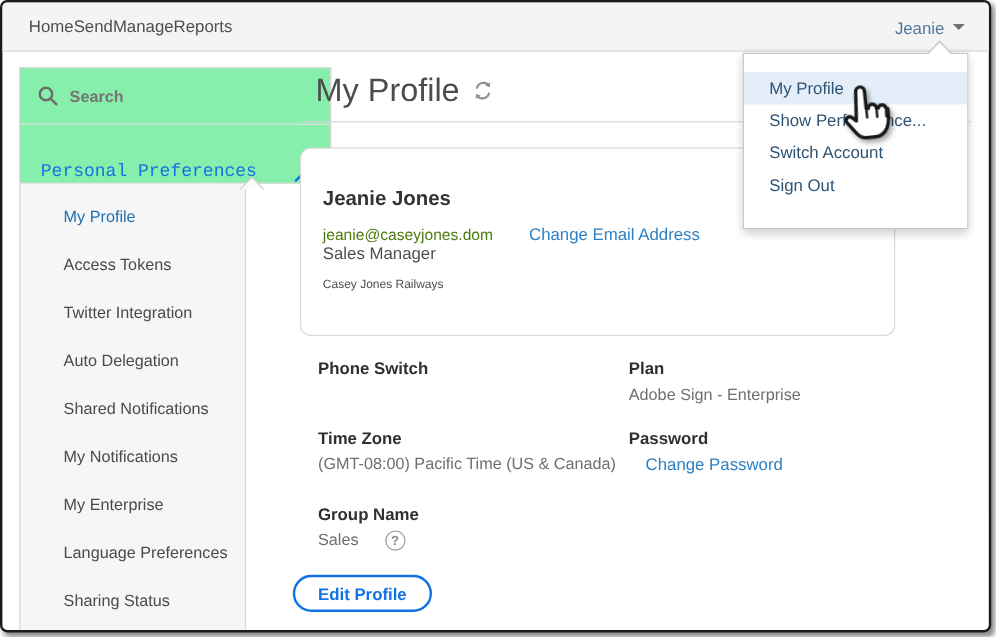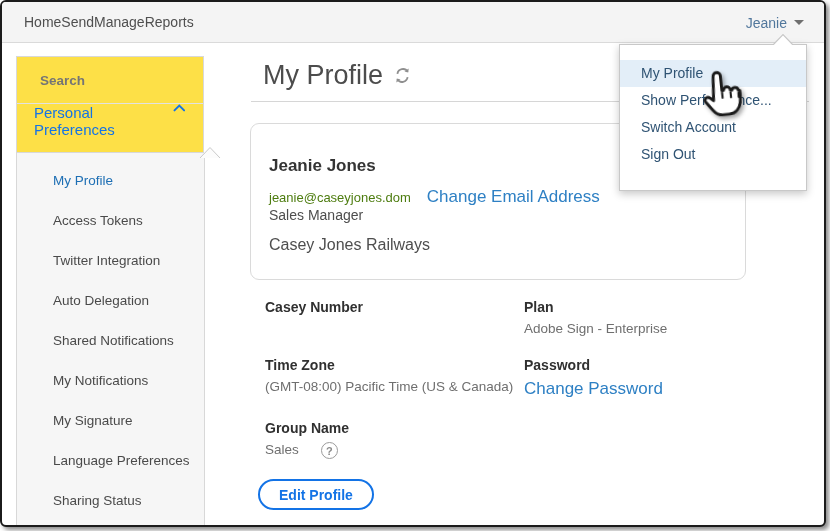--- a/index.html
+++ b/index.html
@@ -26,35 +26,35 @@
     display: flex; align-items: center; gap: 7px; cursor: pointer;
   }
   .user-chip .user-label { font-size: 14px; color: #51779c; }
   .caret-down {
     width: 0; height: 0; border-left: 5px solid transparent;
     border-right: 5px solid transparent; border-top: 5px solid #6f6f6f;
   }
 
   
   .side-top {
-    position: absolute; left: 14px; top: 54px; width: 188px; height: 97px;
-    background: #fde047; border: 1px solid #d8d8d8;
+    position: absolute; left: 14px; top: 54px; width: 260px; height: 97px;
+    background: #86efac; border: 1px solid #d8d8d8;
   }
   .search-row {
     height: 47px; border-bottom: 1px solid #e2e2e2;
     display: flex; align-items: center; padding: 0 14px; gap: 9px;
   }
   .search-row input {
     border: none; outline: none; flex: 1; font-size: 13.5px;
     font-family: "Liberation Sans", sans-serif; color: #4a4a4a; background: transparent;
   }
   .search-row input::placeholder { color: #757575; font-weight: bold; opacity: 1; }
   .pp-row {
-    height: 48px; display: flex; align-items: flex-start;
-    justify-content: space-between; padding: 0 17px 0 17px; cursor: pointer;
+    height: 48px; display: flex; align-items: flex-end;
+    justify-content: space-between; padding: 0 17px 0 17px; cursor: pointer; font-family: Liberation Mono, monospace;
   }
   .pp-row .pp-label { font-size: 15px; color: #1473e6; }
   .side-notch { position: absolute; left: 197px; top: 144px; z-index: 5; }
   .side-list {
     position: absolute; left: 14px; top: 151px; width: 189px; bottom: 0;
     background: #f6f6f6; border-left: 1px solid #d8d8d8; border-right: 1px solid #d8d8d8;
     padding-top: 8px;
   }
   .side-item {
     height: 40px; line-height: 40px; padding-left: 36px;
@@ -71,43 +71,43 @@
   .title-rule { position: absolute; left: 249px; top: 99px; width: 558px; height: 1px; background: #d6d6d6; }
 
   .card {
     position: absolute; left: 248px; top: 121px; width: 496px; height: 157px;
     border: 1px solid #dadada; border-radius: 9px; background: #fff;
     padding: 32px 18px;
   }
   .card .name { font-size: 17px; font-weight: bold; color: #343434; }
   .card .email-row { margin-top: 11px; display: flex; align-items: baseline; gap: 16px; }
   .card .email { font-size: 13px; color: #4d7c0f; }
-  .link { font-size: 17px; color: #2e80c4; cursor: pointer; text-decoration: none; }
+  .link { font-size: 14px; color: #2e80c4; cursor: pointer; text-decoration: none; margin-left: 14px; }
   .card .role { font-size: 14px; color: #4e4e4e; }
-  .card .company { margin-top: 13px; font-size: 16px; color: #4e4e4e; }
+  .card .company { margin-top: 13px; font-size: 10px; color: #4e4e4e; }
 
   .details {
     position: absolute; left: 263px; top: 297px;
     display: grid; grid-template-columns: 259px 300px; grid-auto-rows: 58px;
   }
   .field-label { font-size: 14px; font-weight: bold; color: #303030; margin-bottom: 6px; }
   .field-value { font-size: 13.5px; color: #6f6f6f; }
   .hl {
     display: inline-block; background: #f5e33b;
     padding: 10px 16px 11px 17px; margin: -10px 0 0 -17px;
   }
   .push-down { padding-top: 5px; }
   .value-row { display: flex; gap: 22px; margin-top: 3px; }
   .help-circle {
     width: 17px; height: 17px; border: 1.5px solid #9b9b9b; border-radius: 50%;
     color: #8a8a8a; font-size: 11px; font-weight: bold;
     display: inline-flex; align-items: center; justify-content: center; cursor: pointer;
   }
   .edit-btn {
-    position: absolute; left: 256px; top: 477px; height: 31px;
+    position: absolute; left: 242px; top: 477px; height: 31px;
     border: 2px solid #1373e6; border-radius: 16px; background: #fff;
     padding: 0 19px; font-family: "Liberation Sans", sans-serif;
     font-size: 14px; font-weight: bold; color: #1373e6; cursor: pointer;
   }
 
   
   .dropdown {
     position: absolute; left: 617px; top: 42px; width: 188px; height: 147px;
     background: #fff; border: 1px solid #c8c8c8;
     box-shadow: 0 3px 8px rgba(0,0,0,.22); z-index: 50; padding-top: 15px;
@@ -159,21 +159,21 @@
     <path d="M1 12 L11 1.5 L21 12" fill="#fcfcfc" stroke="#c9c9c9" stroke-width="1"></path>
   </svg>
 
   <div class="side-list">
     <div class="side-item selected">My Profile</div>
     <div class="side-item">Access Tokens</div>
     <div class="side-item">Twitter Integration</div>
     <div class="side-item">Auto Delegation</div>
     <div class="side-item">Shared Notifications</div>
     <div class="side-item">My Notifications</div>
-    <div class="side-item">My Signature</div>
+    <div class="side-item">My Enterprise</div>
     <div class="side-item">Language Preferences</div>
     <div class="side-item">Sharing Status</div>
   </div>
 
   <div class="page-title">
     <span>My Profile</span>
     <svg width="17" height="17" viewBox="0 0 17 17">
       <path d="M3.4 6.8 A5.6 5.6 0 0 1 13.7 4.7" fill="none" stroke="#8f8f8f" stroke-width="1.8"></path>
       <path d="M14.7 1.6 L14.2 5.6 L10.5 4.4 Z" fill="#8f8f8f"></path>
       <path d="M13.6 10.2 A5.6 5.6 0 0 1 3.3 12.3" fill="none" stroke="#8f8f8f" stroke-width="1.8"></path>
@@ -188,21 +188,21 @@
       <span class="email">jeanie@caseyjones.dom</span>
       <a class="link">Change Email Address</a>
     </div>
     <div class="role">Sales Manager</div>
     <div class="company">Casey Jones Railways</div>
   </div>
 
   <div class="details">
 
     <div>
-      <div class="field-label">Casey Number</div>
+      <div class="field-label">Phone Switch</div>
     </div>
     <div>
       <div class="field-label">Plan</div>
       <div class="field-value">Adobe Sign - Enterprise</div>
     </div>
 
     <div>
       <div class="field-label">Time Zone</div>
       <div class="field-value">(GMT-08:00) Pacific Time (US &amp; Canada)</div>
     </div>

